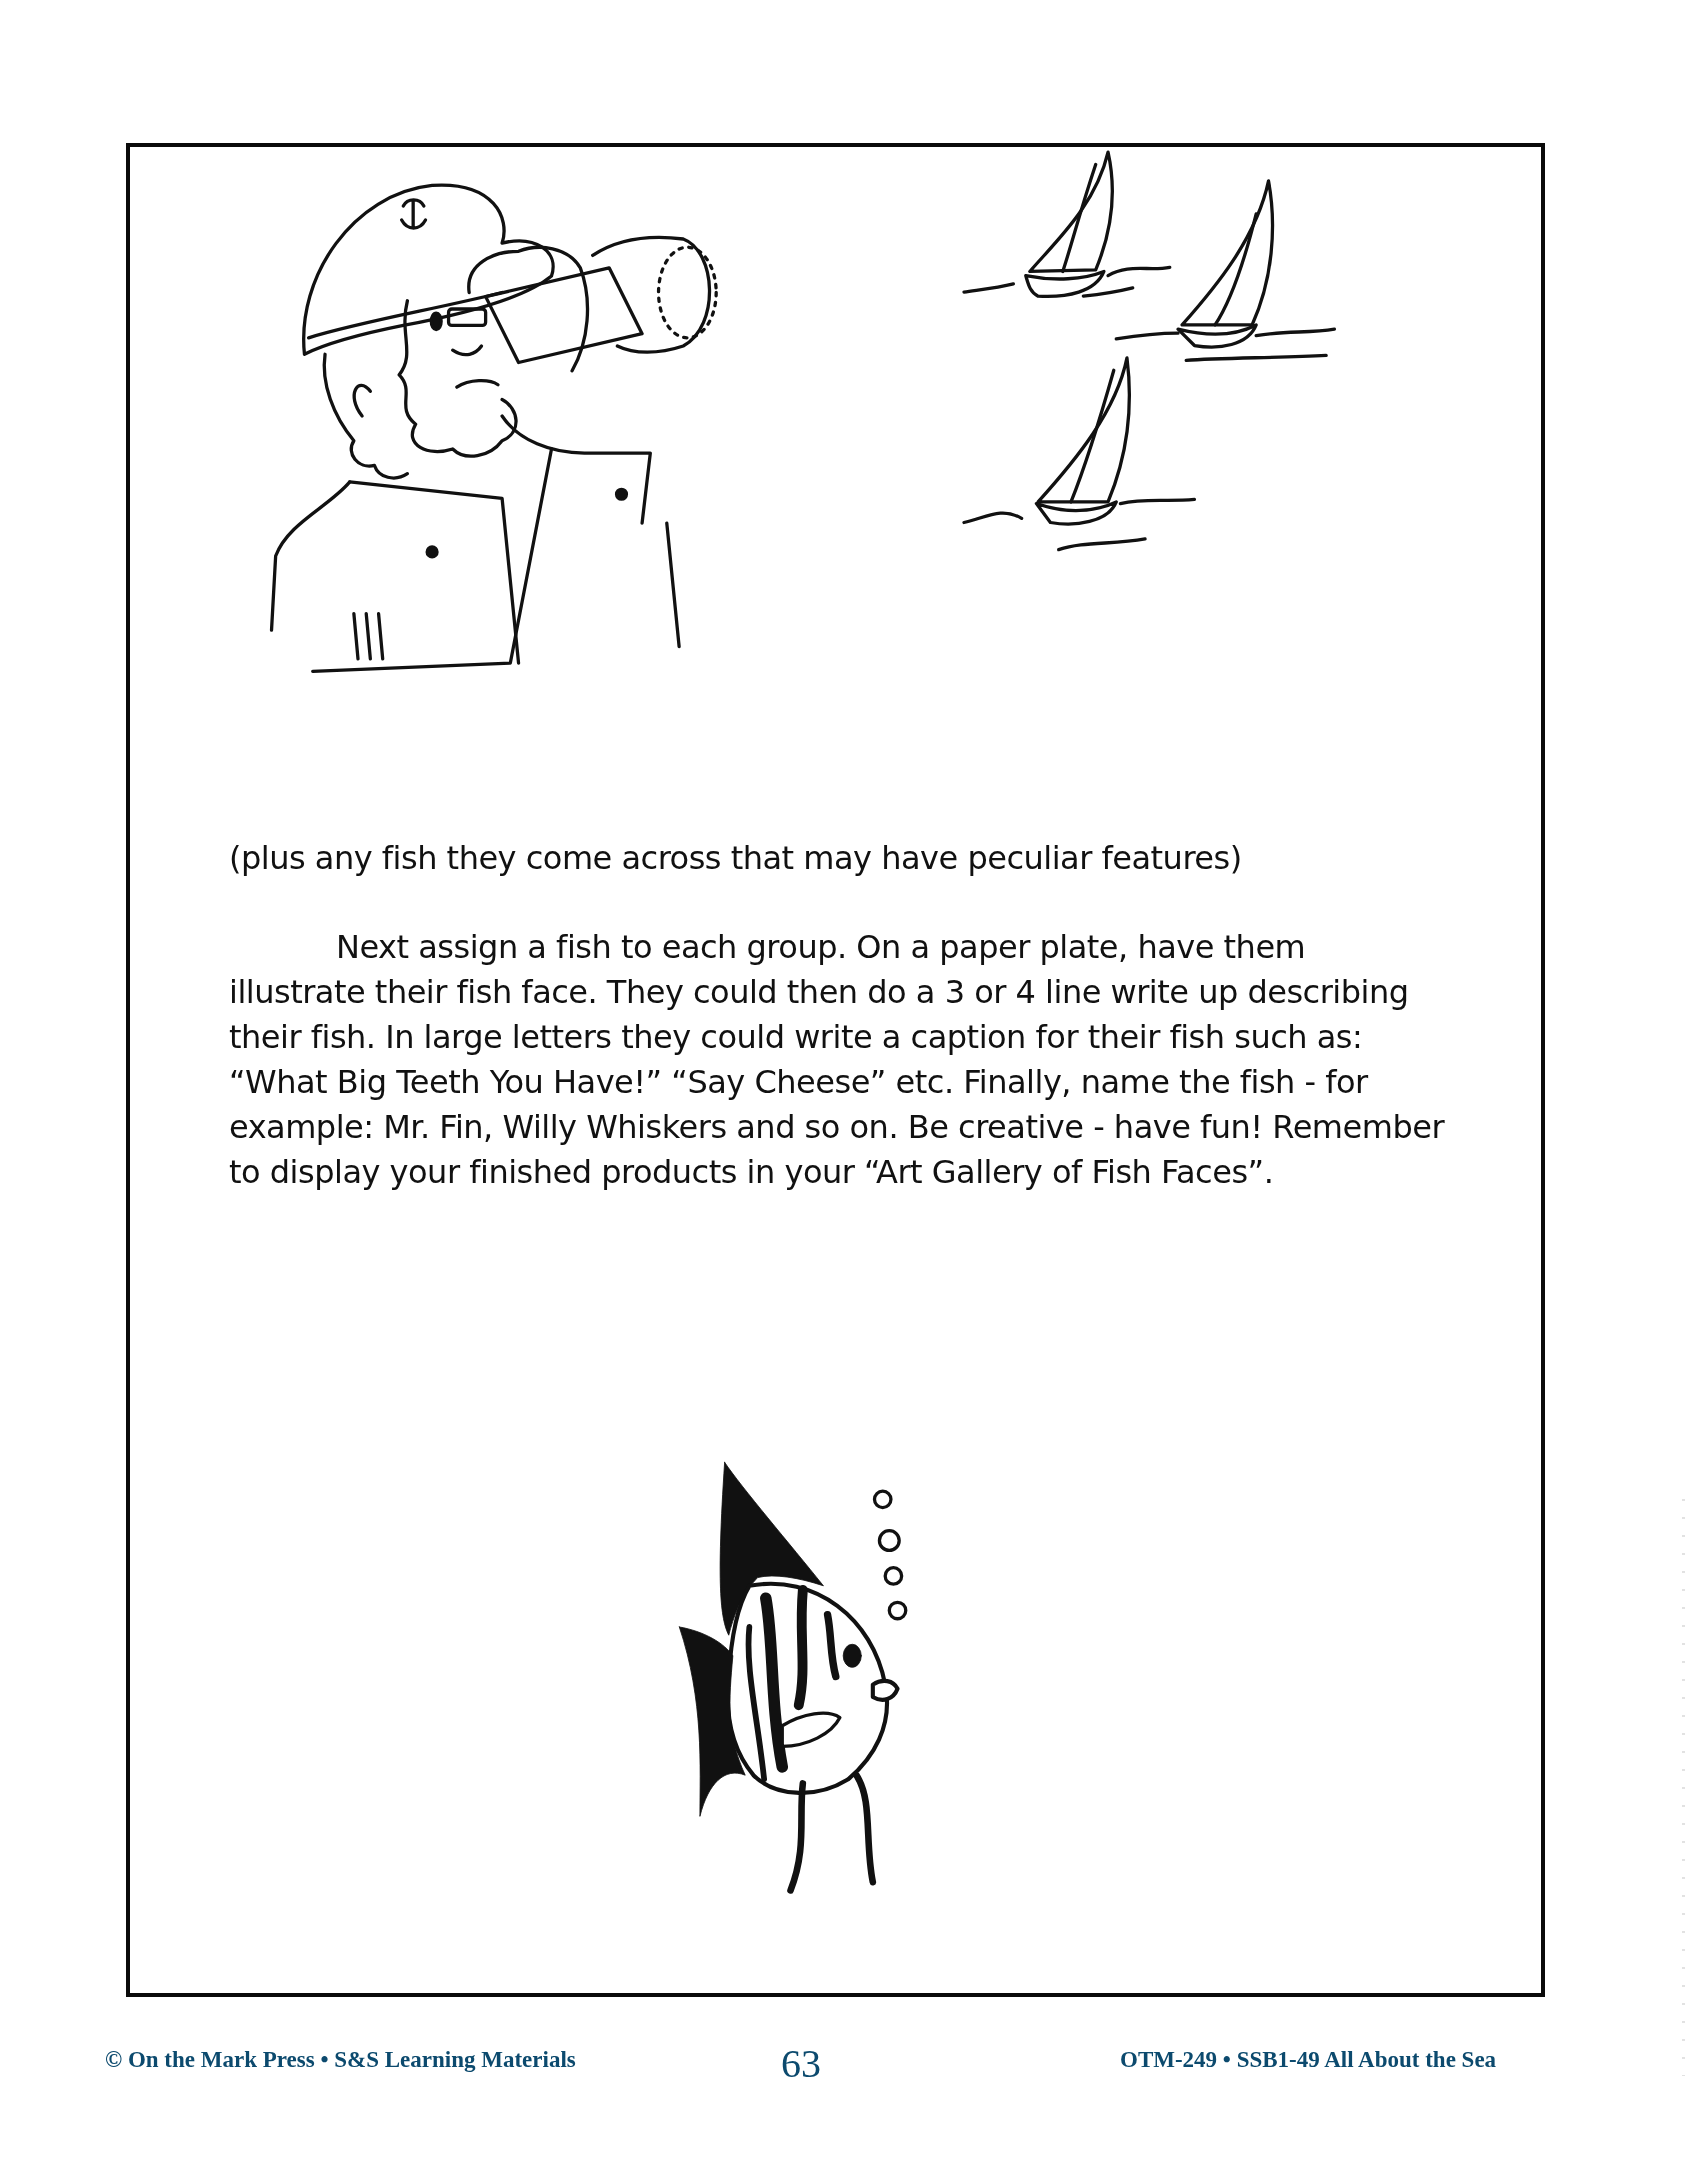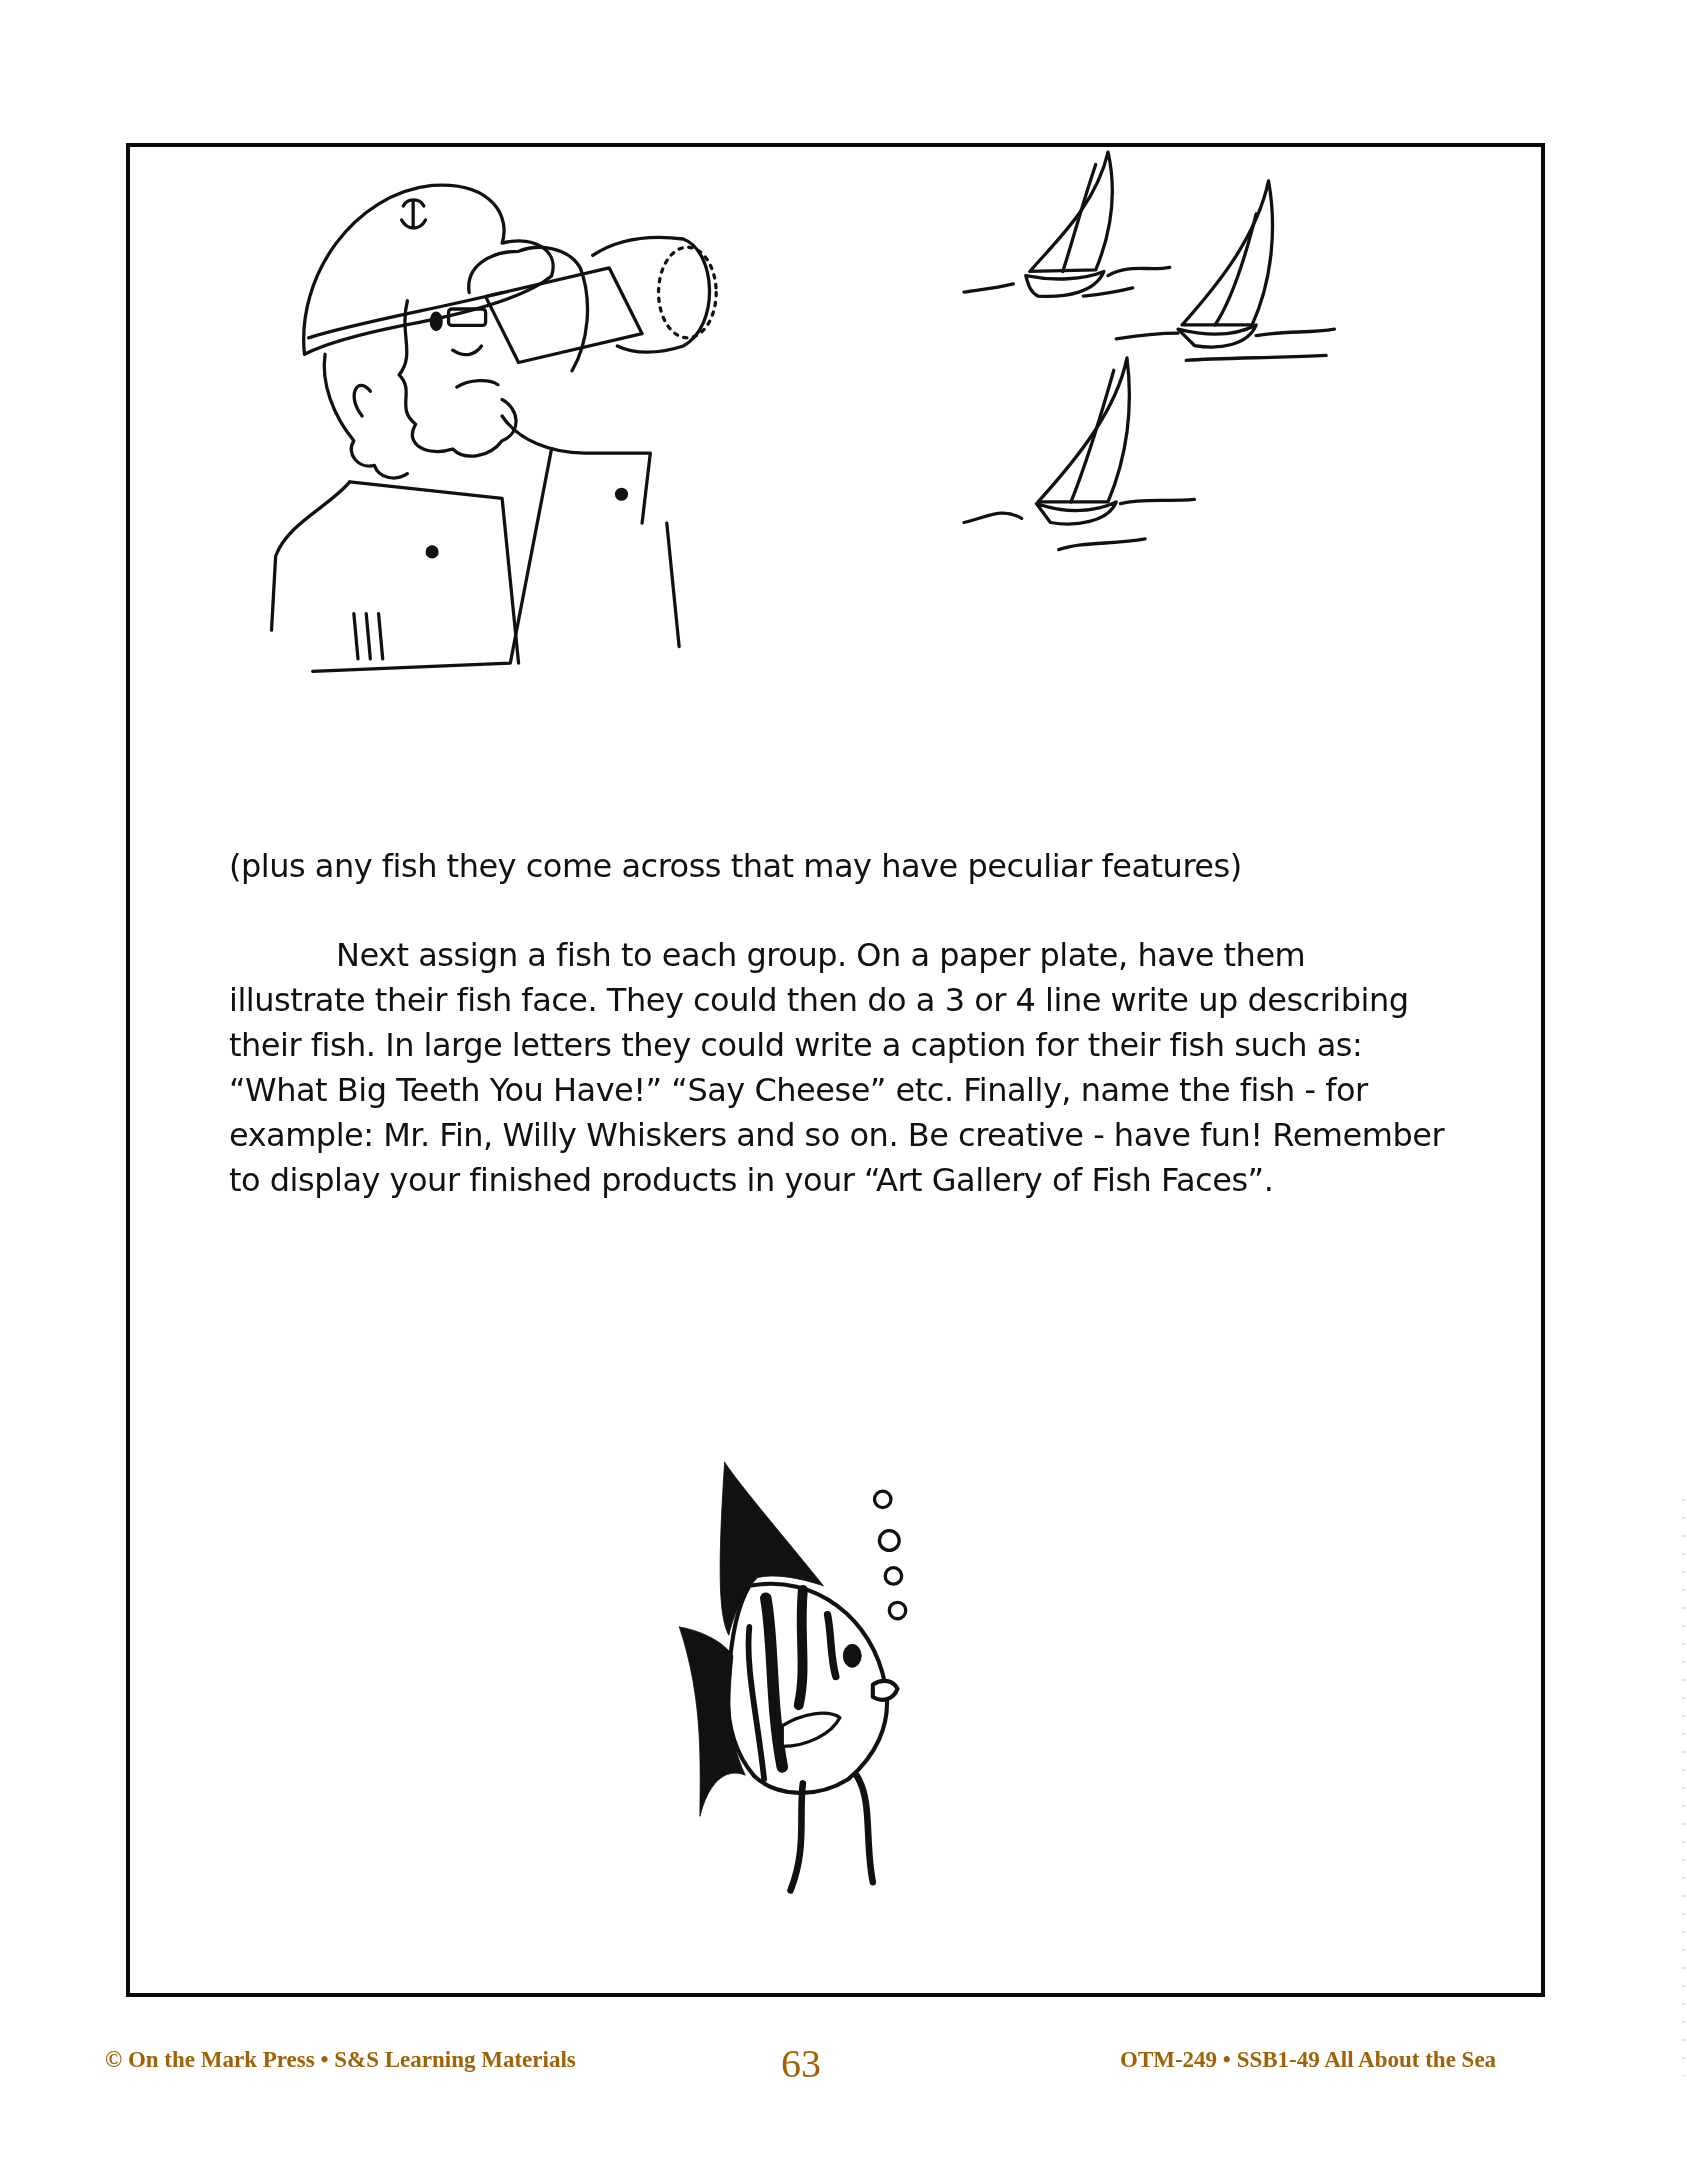--- a/index.html
+++ b/index.html
@@ -36,35 +36,35 @@
       left: 229px;
       top: 832px;
       width: 1219px;
       font-family: "DejaVu Sans", sans-serif;
       font-size: 32px;
       line-height: 45px;
       letter-spacing: -0.5px;
       color: #111;
     }
     .para {
-      margin: 12px 0 44px 0;
+      margin: 4px 0 44px 0;
     }
     .para.indent::first-line {
       
     }
     .para.indent {
       text-indent: 107px;
     }
     .footer {
       position: absolute;
       top: 2047px;
       font-family: "Liberation Serif", serif;
       font-weight: bold;
       font-size: 23px;
-      color: #a16207;
+      color: #0c4a6e;
     }
     .footer-left { left: 105px; }
     .footer-center { left: 781px; font-weight: normal; font-size: 40px; top: 2040px; }
     .footer-right { left: 1120px; }
     .margin-dots {
       position: absolute;
       left: 1682px;
       top: 1499px;
       width: 2.5px;
       height: 577px;

